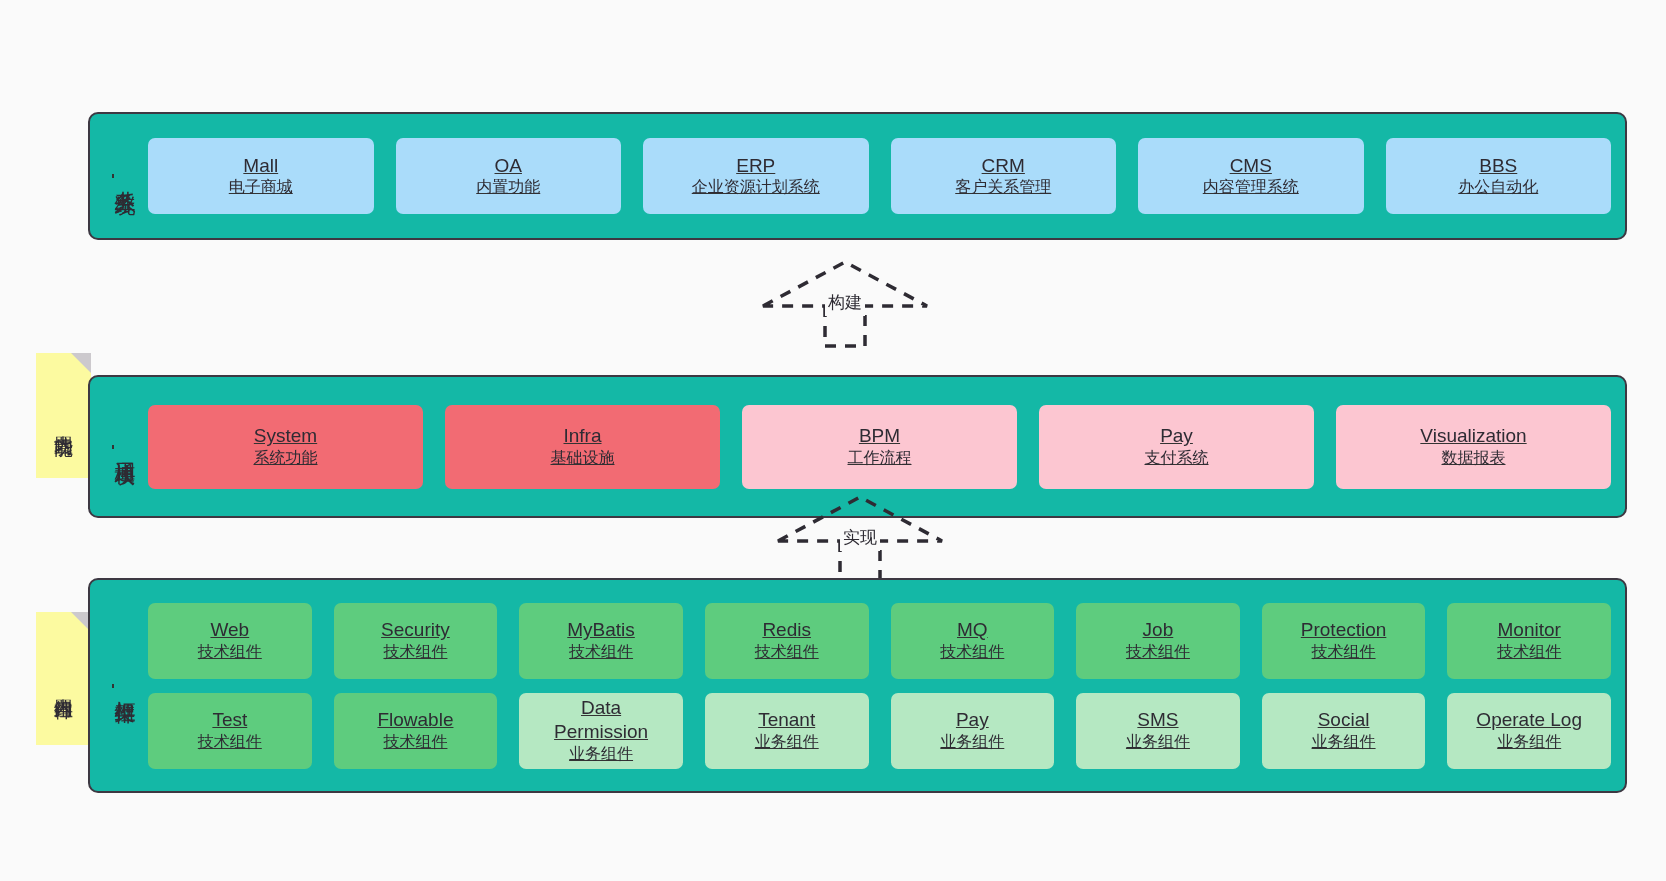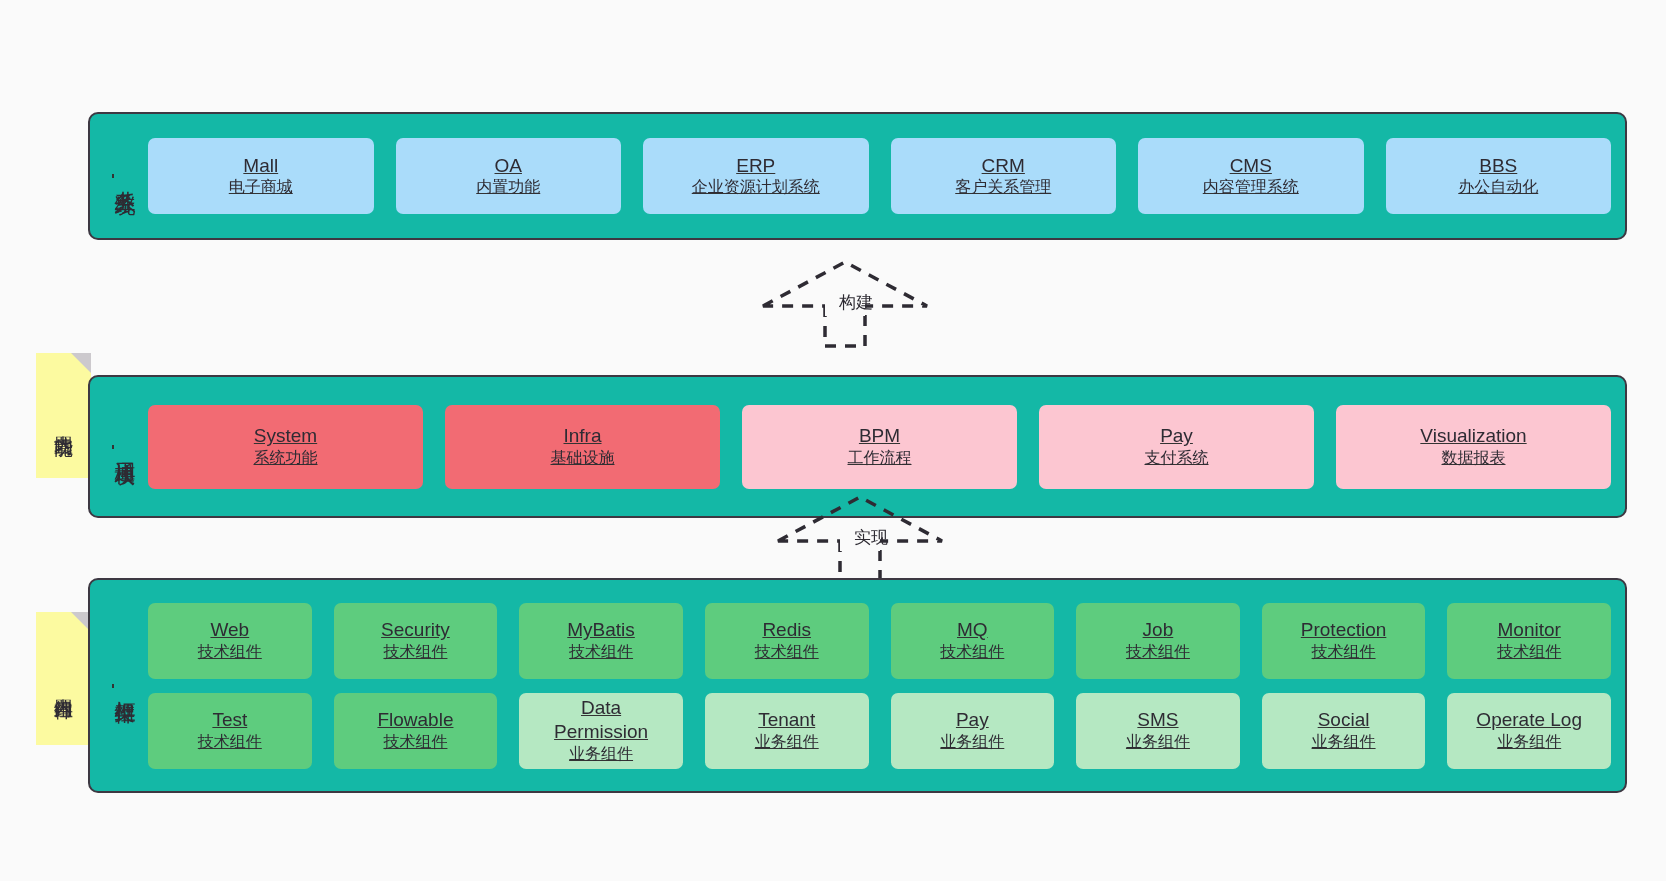--- a/index.html
+++ b/index.html
@@ -190,21 +190,21 @@
     </div>
   </div>
 
   <div class="connector" style="left:755px; top:258px; width:180px; height:90px;">
     <svg width="180" height="90" viewBox="0 0 180 90">
 
       <path d="M 70 48 L 70 88 L 110 88 L 110 48" fill="none" stroke="#2e2b33" stroke-width="3.5" stroke-dasharray="11 9" stroke-linecap="butt"></path>
       <path d="M 8 48 L 90 4 L 172 48 Z" fill="none" stroke="#2e2b33" stroke-width="3.5" stroke-dasharray="11 9" stroke-linejoin="miter"></path>
       <rect x="70" y="42" width="40" height="16" fill="#fafafa" stroke="none"></rect>
     </svg>
-    <div class="conn-label" style="left:62px; top:33px; width:56px; text-align:right;">构建</div>
+    <div class="conn-label" style="left:62px; top:33px; width:56px; text-align:center;">构建</div>
   </div>
 
   <div class="sticky" style="left:36px; top:353px; height:125px;">
     <div class="fold"></div>
     <div class="s-text">内置功能</div>
   </div>
 
   <div class="layer layer-mod" style="left:88px; top:347px; width:1539px; height:143px;margin-top:28px;">
     <div class="layer-title">通用模块</div>
     <div class="layer-body">
@@ -232,21 +232,21 @@
       </div>
     </div>
   </div>
 
   <div class="connector" style="left:770px; top:493px; width:180px; height:90px;">
     <svg width="180" height="90" viewBox="0 0 180 90">
       <path d="M 70 48 L 70 88 L 110 88 L 110 48" fill="none" stroke="#2e2b33" stroke-width="3.5" stroke-dasharray="11 9" stroke-linecap="butt"></path>
       <path d="M 8 48 L 90 4 L 172 48 Z" fill="none" stroke="#2e2b33" stroke-width="3.5" stroke-dasharray="11 9" stroke-linejoin="miter"></path>
       <rect x="70" y="42" width="40" height="16" fill="#fafafa" stroke="none"></rect>
     </svg>
-    <div class="conn-label" style="left:62px; top:33px; width:56px; text-align:right;">实现</div>
+    <div class="conn-label" style="left:62px; top:33px; width:56px; text-align:center;">实现</div>
   </div>
 
   <div class="sticky" style="left:36px; top:612px; height:133px;">
     <div class="fold"></div>
     <div class="s-text">内置组件</div>
   </div>
 
   <div class="layer layer-frame" style="left:88px; top:578px; width:1539px; height:215px;">
     <div class="layer-title">框架组件</div>
     <div class="layer-body">

